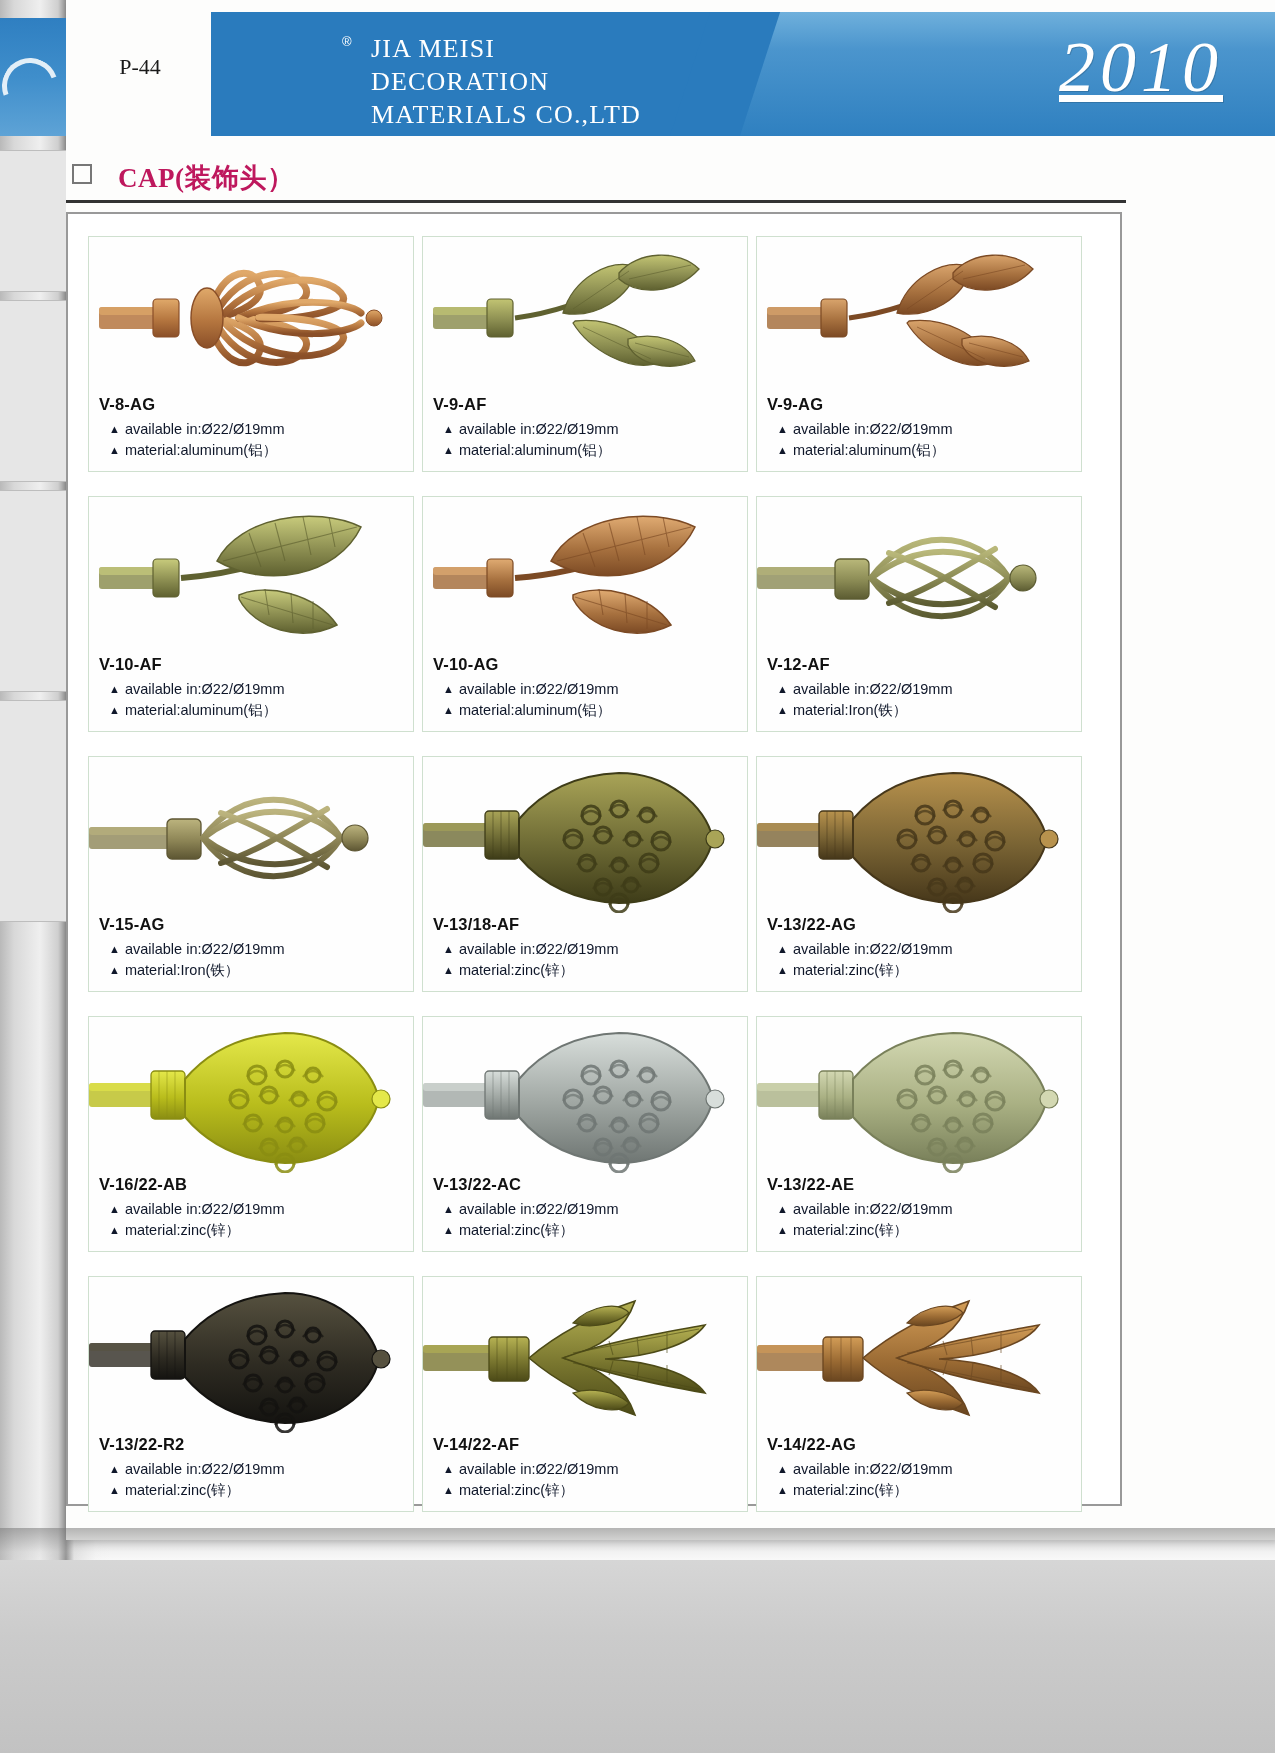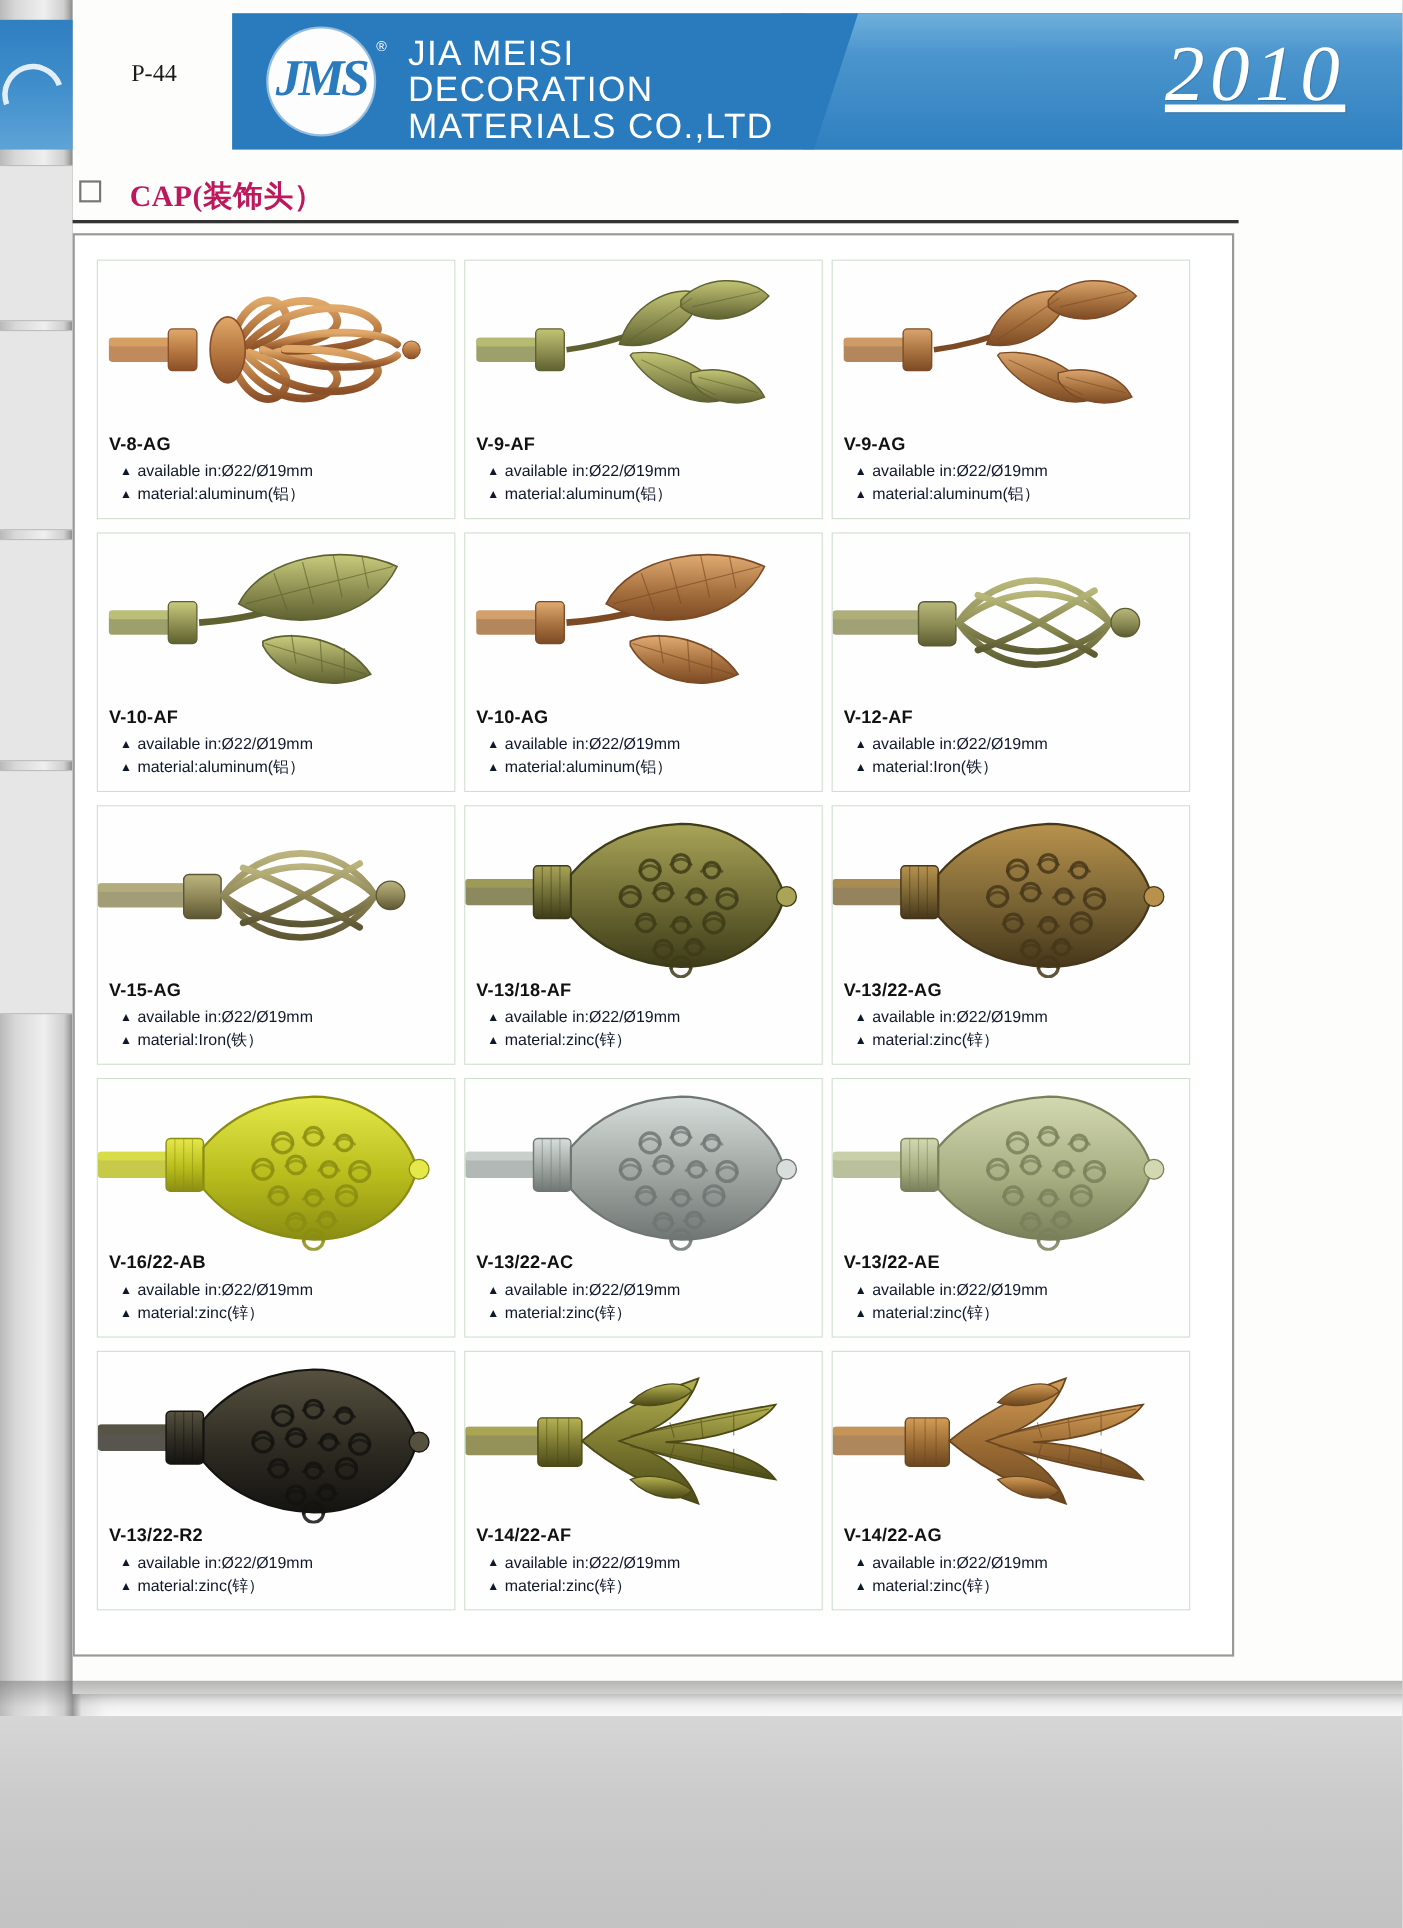--- a/index.html
+++ b/index.html
@@ -111,22 +111,22 @@
   .logo-reg {
     position: absolute;
     left: 131px; top: 22px;
     font-size: 13px;
     color: #ffffff;
   }
   .brand-lines {
     position: absolute;
     left: 160px; top: 20px;
     color: #ffffff;
-    font-family: Liberation Sans, sans-serif;
-    font-size: 32px;
+    font-family: Liberation Serif, serif;
+    font-size: 26px;
     letter-spacing: 1.2px;
     line-height: 33px;
   }
   .year {
     position: absolute;
     right: 52px; top: 14px;
     font-family: "Liberation Serif", serif;
     font-style: italic;
     font-size: 72px;
     color: #ffffff;
@@ -177,21 +177,21 @@
     border: 2px solid #999;
     background: #ffffff;
   }
   .grid {
     position: absolute;
     left: 88px; top: 236px;
     width: 1000px;
     display: grid;
     grid-template-columns: repeat(3, 332px);
     grid-template-rows: repeat(5, 248px);
-    gap: 0px 2px;
+    gap: 12px 2px;
   }
   .cell {
     position: relative;
     width: 326px;
     height: 236px;
     border: 1px solid #cfe0cf;
     background: #fefefe;
     box-sizing: border-box;
   }
   .art {
@@ -239,23 +239,20 @@
 <div class="edge-strip" style="left:0;top:700px;width:66px;height:220px;"></div>
 
 <div class="blue-tab">
   <div class="swirl"></div>
 </div>
 
 <div class="page-num">P-44</div>
 
 <div class="header">
   <div class="header-light"></div>
-  <div class="logo-circle">
-    <div class="jms">JMS</div>
-  </div>
   <div class="logo-reg">®</div>
   <div class="brand-lines">
     <div>JIA MEISI</div>
     <div>DECORATION</div>
     <div>MATERIALS CO.,LTD</div>
   </div>
   <div class="year">2010</div>
 </div>
 
 <div class="corner-mark"></div>

